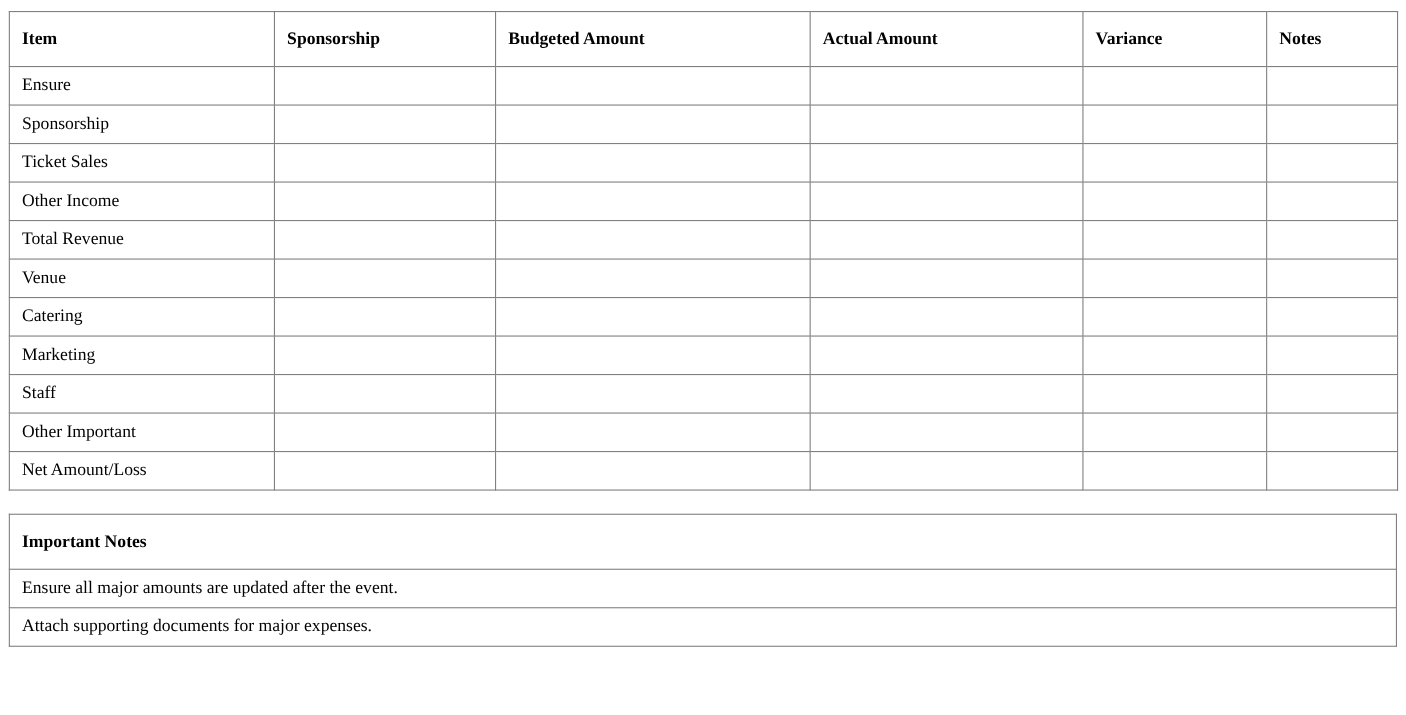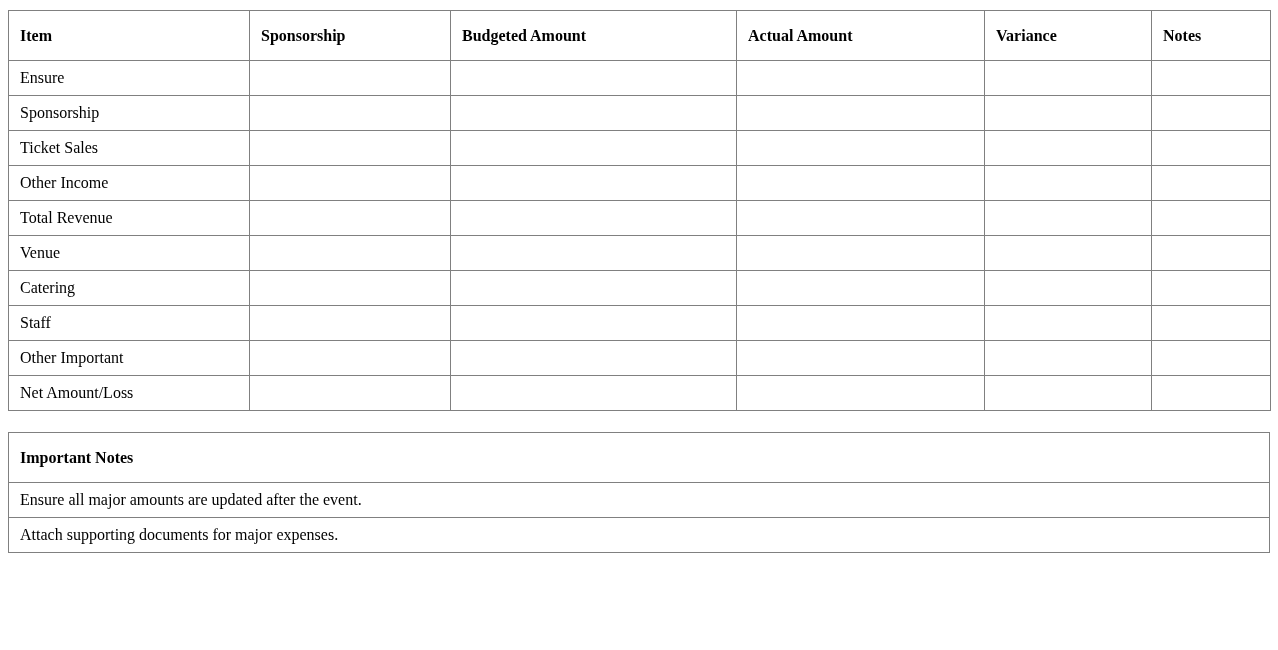--- a/index.html
+++ b/index.html
@@ -124,20 +124,28 @@
         </tr>
         <tr>
           <td>Catering</td>
           <td></td>
           <td></td>
           <td></td>
           <td></td>
           <td></td>
         </tr>
         <tr>
+          <td>Marketing</td>
+          <td></td>
+          <td></td>
+          <td></td>
+          <td></td>
+          <td></td>
+        </tr>
+        <tr>
           <td>Staff</td>
           <td></td>
           <td></td>
           <td></td>
           <td></td>
           <td></td>
         </tr>
         <tr>
           <td>Other Important</td>
           <td></td>

